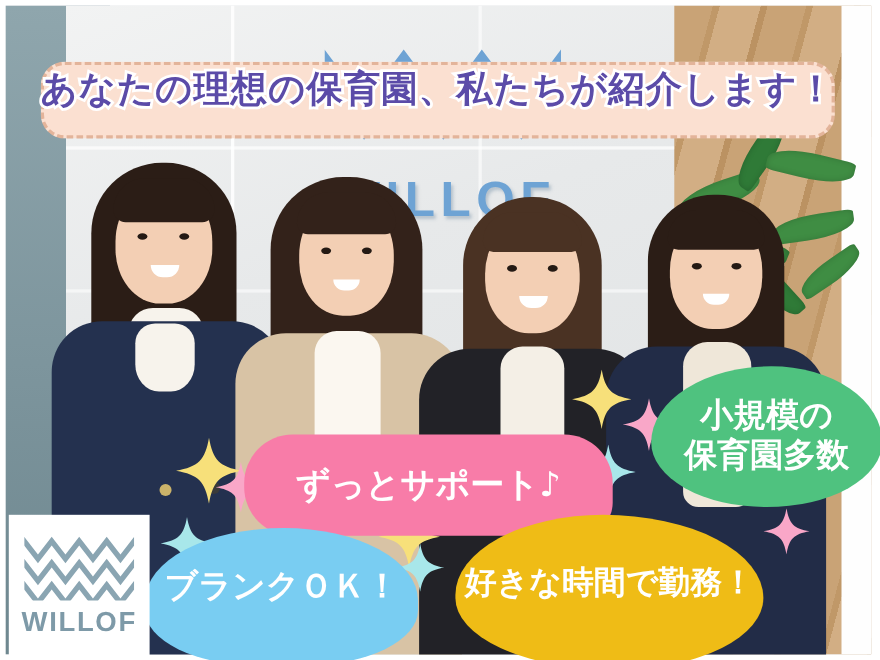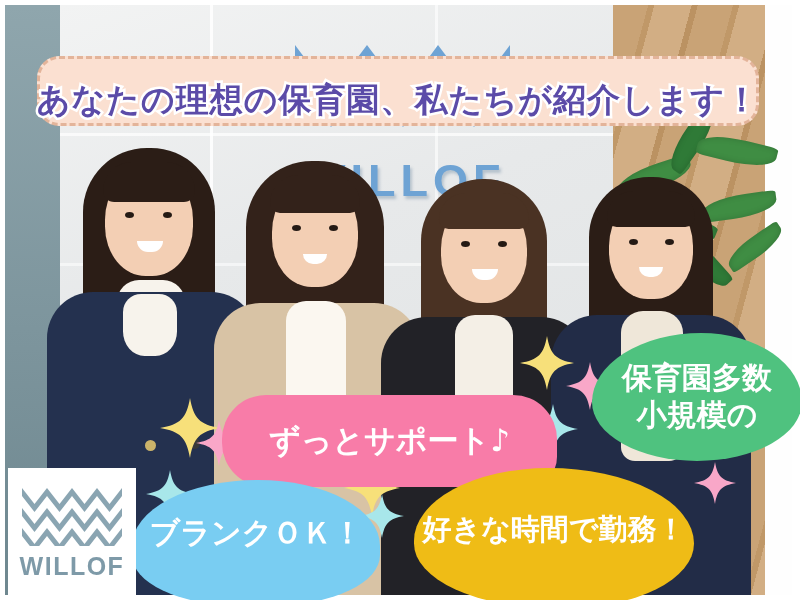--- a/index.html
+++ b/index.html
@@ -59,21 +59,21 @@
   
   #p2{left:205px;width:215px;height:440px;}
   
   #p3{left:372px;width:215px;height:420px;}
   
   #p4{left:540px;width:215px;height:420px;}
 
   
   .banner{position:absolute;left:37px;top:56px;width:722px;height:70px;
     background:#fbe0d1;border:3px dashed #e3b49a;border-radius:22px;
-    display:flex;align-items:flex-end;justify-content:center;box-sizing:border-box;}
+    display:flex;align-items:flex-start;justify-content:center;box-sizing:border-box;}
   .banner-text{font-size:33px;font-weight:700;color:#5b4ba8;letter-spacing:1px;
     font-family:"DejaVu Sans","Liberation Sans",sans-serif;white-space:nowrap;
     -webkit-text-stroke:5px #ffffff;paint-order:stroke fill;}
 
   
   .bubble{position:absolute;display:flex;flex-direction:column;align-items:center;
     justify-content:center;color:#ffffff;font-weight:600;text-align:center;
     font-family:"DejaVu Sans","Liberation Sans",sans-serif;}
   .bubble span{display:block;white-space:nowrap;}
 
@@ -211,22 +211,22 @@
   </svg>
   <svg class="spark" style="left:694px;top:462px;" width="42" height="42" viewBox="0 0 100 100">
     <path d="M50 0 C56 34 66 44 100 50 C66 56 56 66 50 100 C44 66 34 56 0 50 C34 44 44 34 50 0 Z" fill="#f9a7c8"></path>
   </svg>
 
   <div class="banner">
     <div class="banner-text">あなたの理想の保育園、私たちが紹介します！</div>
   </div>
 
   <div class="bubble" id="b-green">
+    <span>小規模の</span>
     <span>保育園多数</span>
-    <span>小規模の</span>
   </div>
 
   <div class="bubble" id="b-pink">
     <span>ずっとサポート♪</span>
   </div>
 
   <div class="bubble" id="b-blue">
     <span>ブランクＯＫ！</span>
   </div>
 

